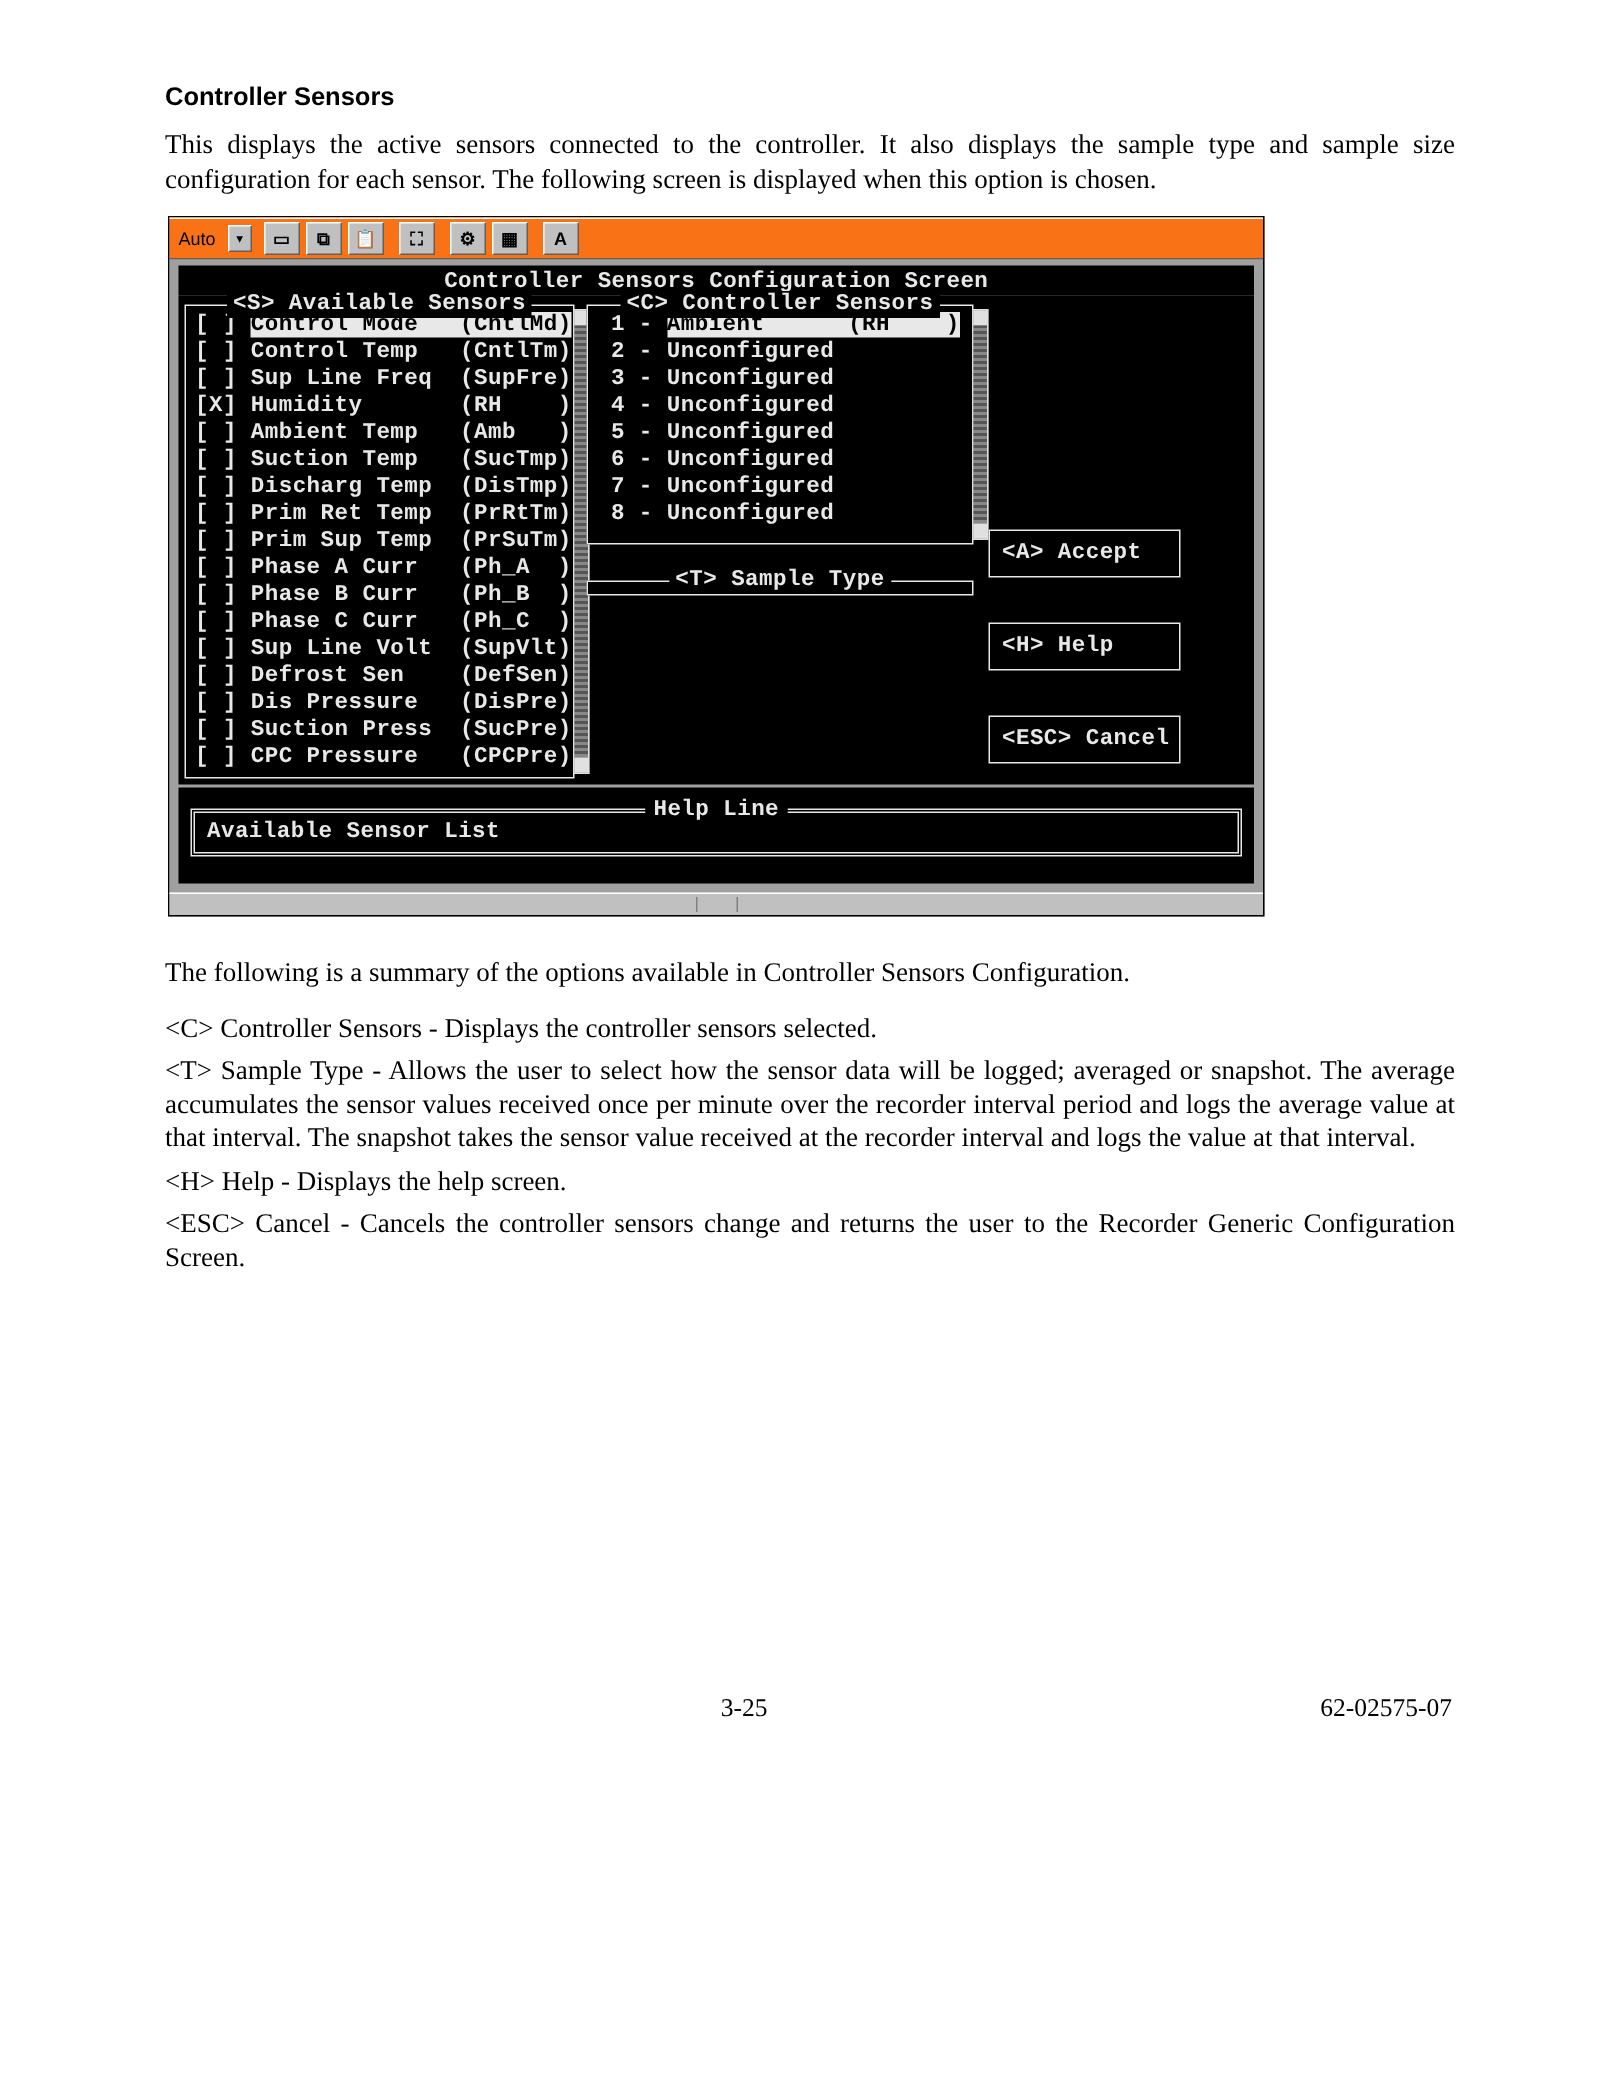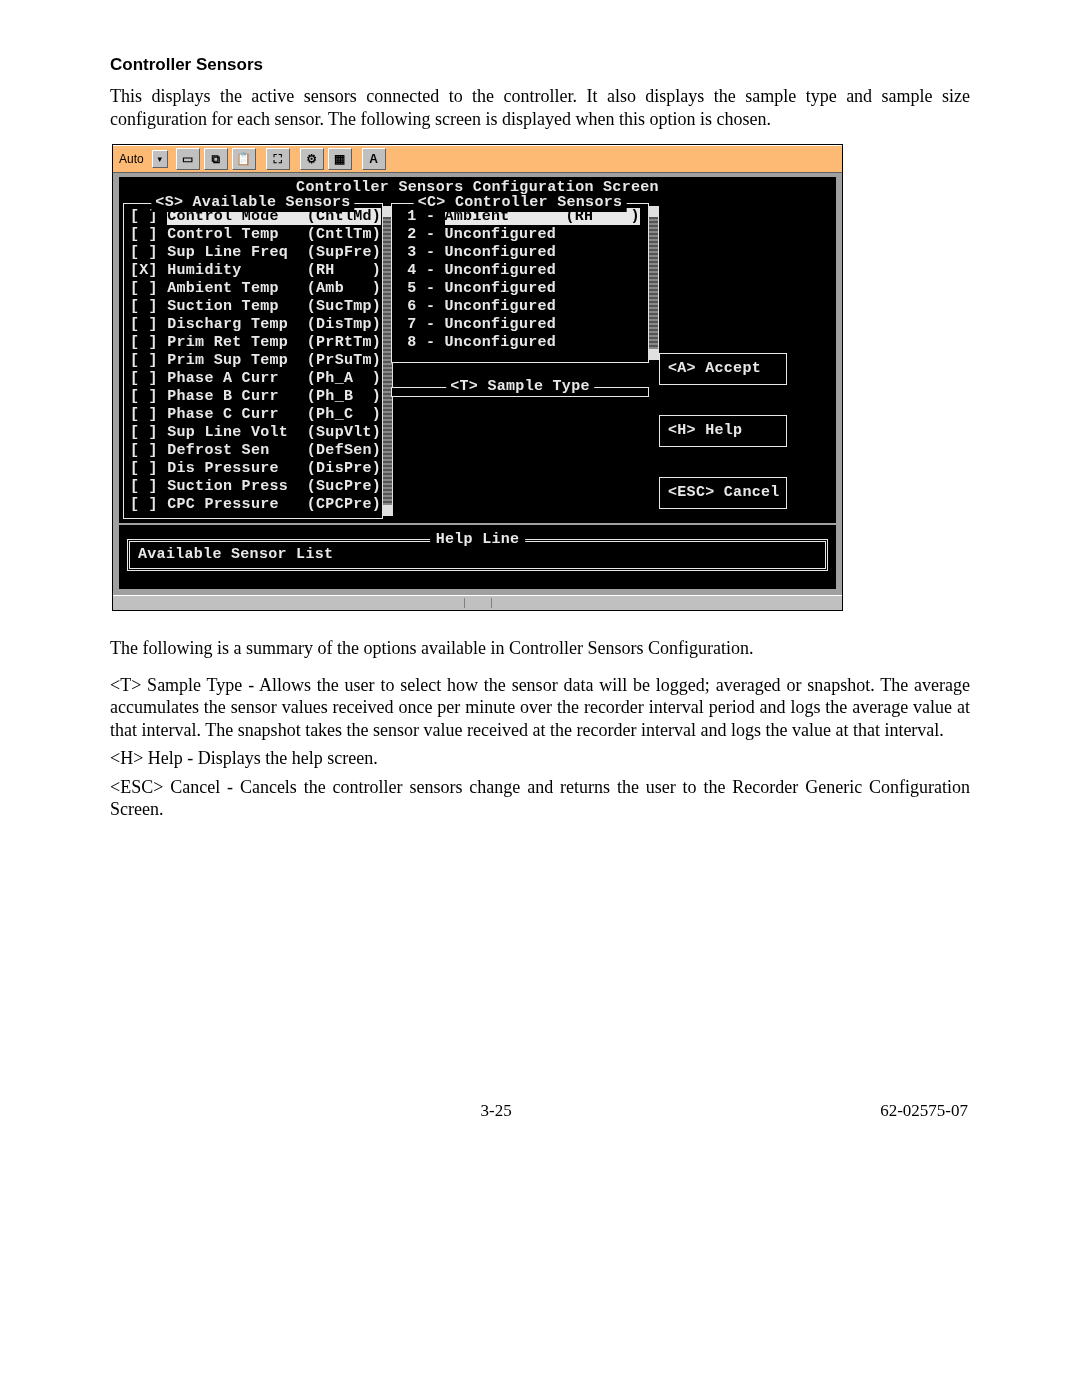--- a/index.html
+++ b/index.html
@@ -65,21 +65,21 @@
     align-items: center;
     justify-content: center;
     font-size: 10px;
     font-weight: bold;
     color: #000;
   }
   .toolbar {
     display: flex;
     align-items: center;
     height: 26px;
-    background: #fdba74;
+    background: #f97316;
     border-top: 1px solid #fff;
     border-bottom: 1px solid #606060;
     padding: 0 4px;
     gap: 4px;
     font-family: Arial, Helvetica, sans-serif;
   }
   .toolbar .auto {
     font-size: 12px;
     padding: 0 4px 0 2px;
   }
@@ -335,20 +335,21 @@
             <span class="legend">Help Line</span>
             <div>Available Sensor List</div>
           </div>
         </div>
       </div>
     </div>
     <div class="statusbar"></div>
   </div>
 
   <div class="body-text after">The following is a summary of the options available in Controller Sensors Configuration.</div>
+  <div class="body-text small-gap">&lt;C&gt; Controller Sensors - Displays the controller sensors selected.</div>
   <div class="body-text small-gap">&lt;T&gt; Sample Type - Allows the user to select how the sensor data will be logged; averaged or snapshot. The average accumulates the sensor values received once per minute over the recorder interval period and logs the average value at that interval. The snapshot takes the sensor value received at the recorder interval and logs the value at that interval.</div>
   <div class="body-text small-gap">&lt;H&gt; Help - Displays the help screen.</div>
   <div class="body-text small-gap">&lt;ESC&gt; Cancel - Cancels the controller sensors change and returns the user to the Recorder Generic Configuration Screen.</div>
 
   <div class="footer">
     <span></span>
     <span>3-25</span>
     <span>62-02575-07</span>
   </div>
 

